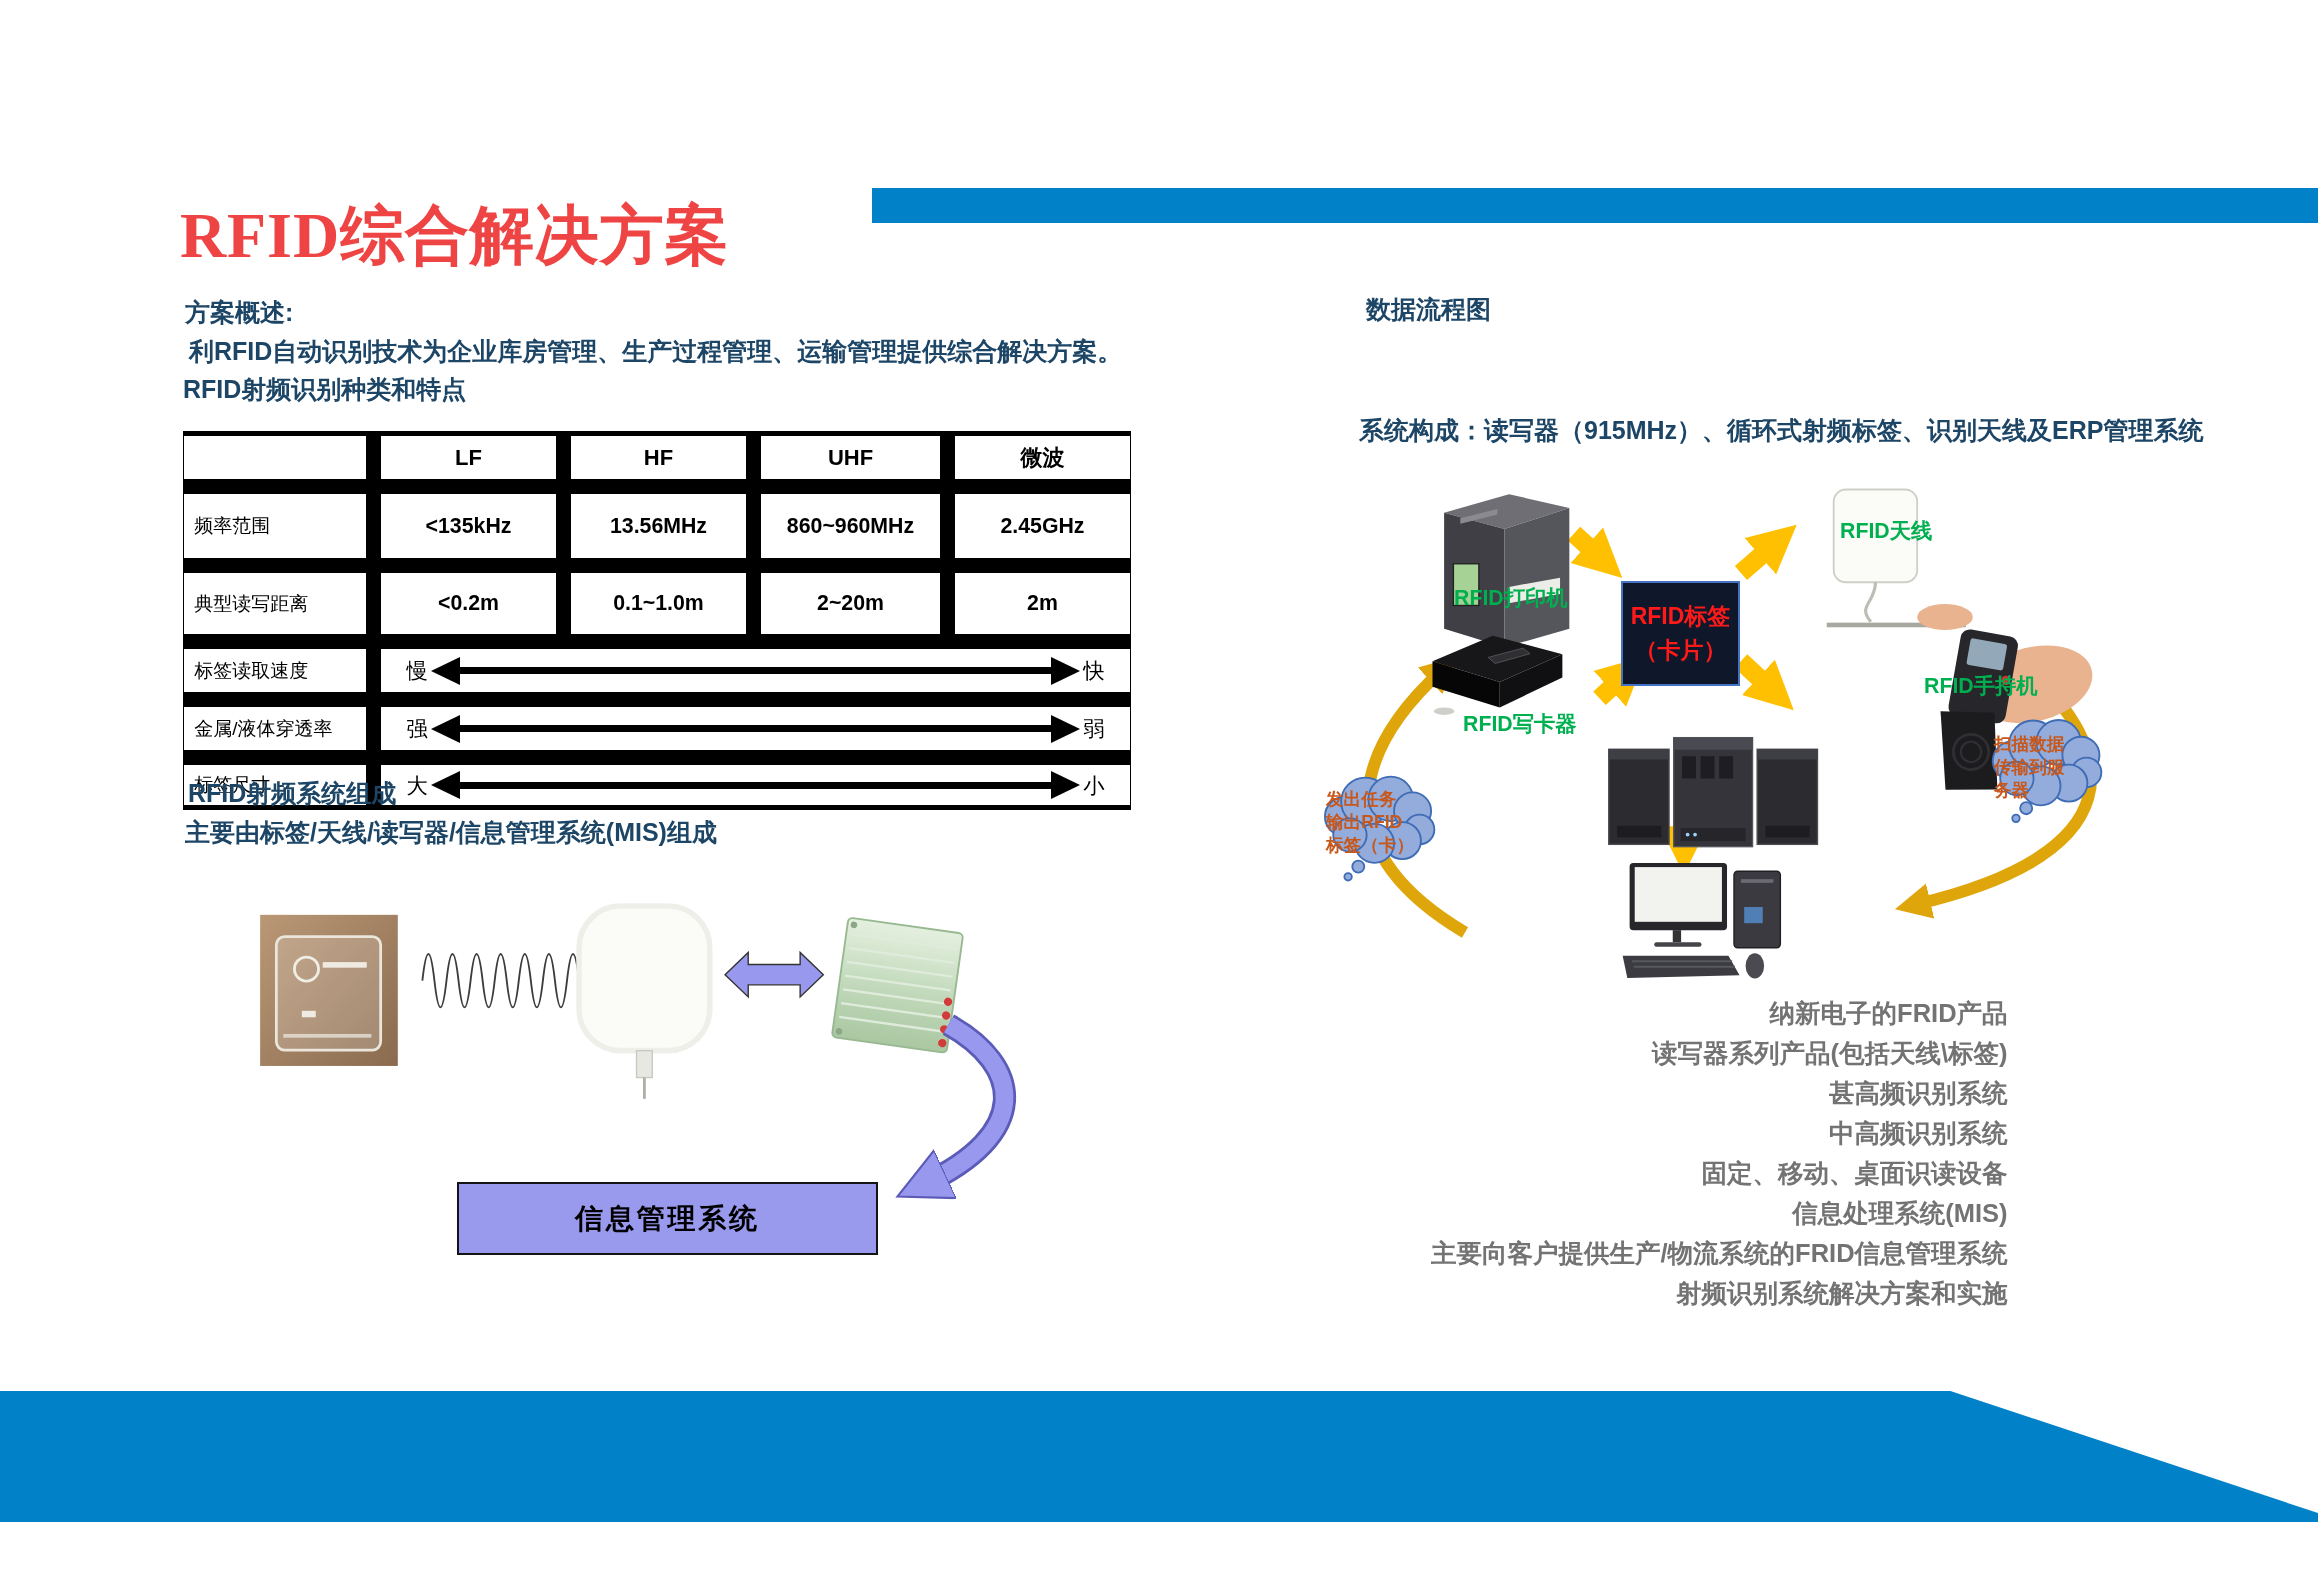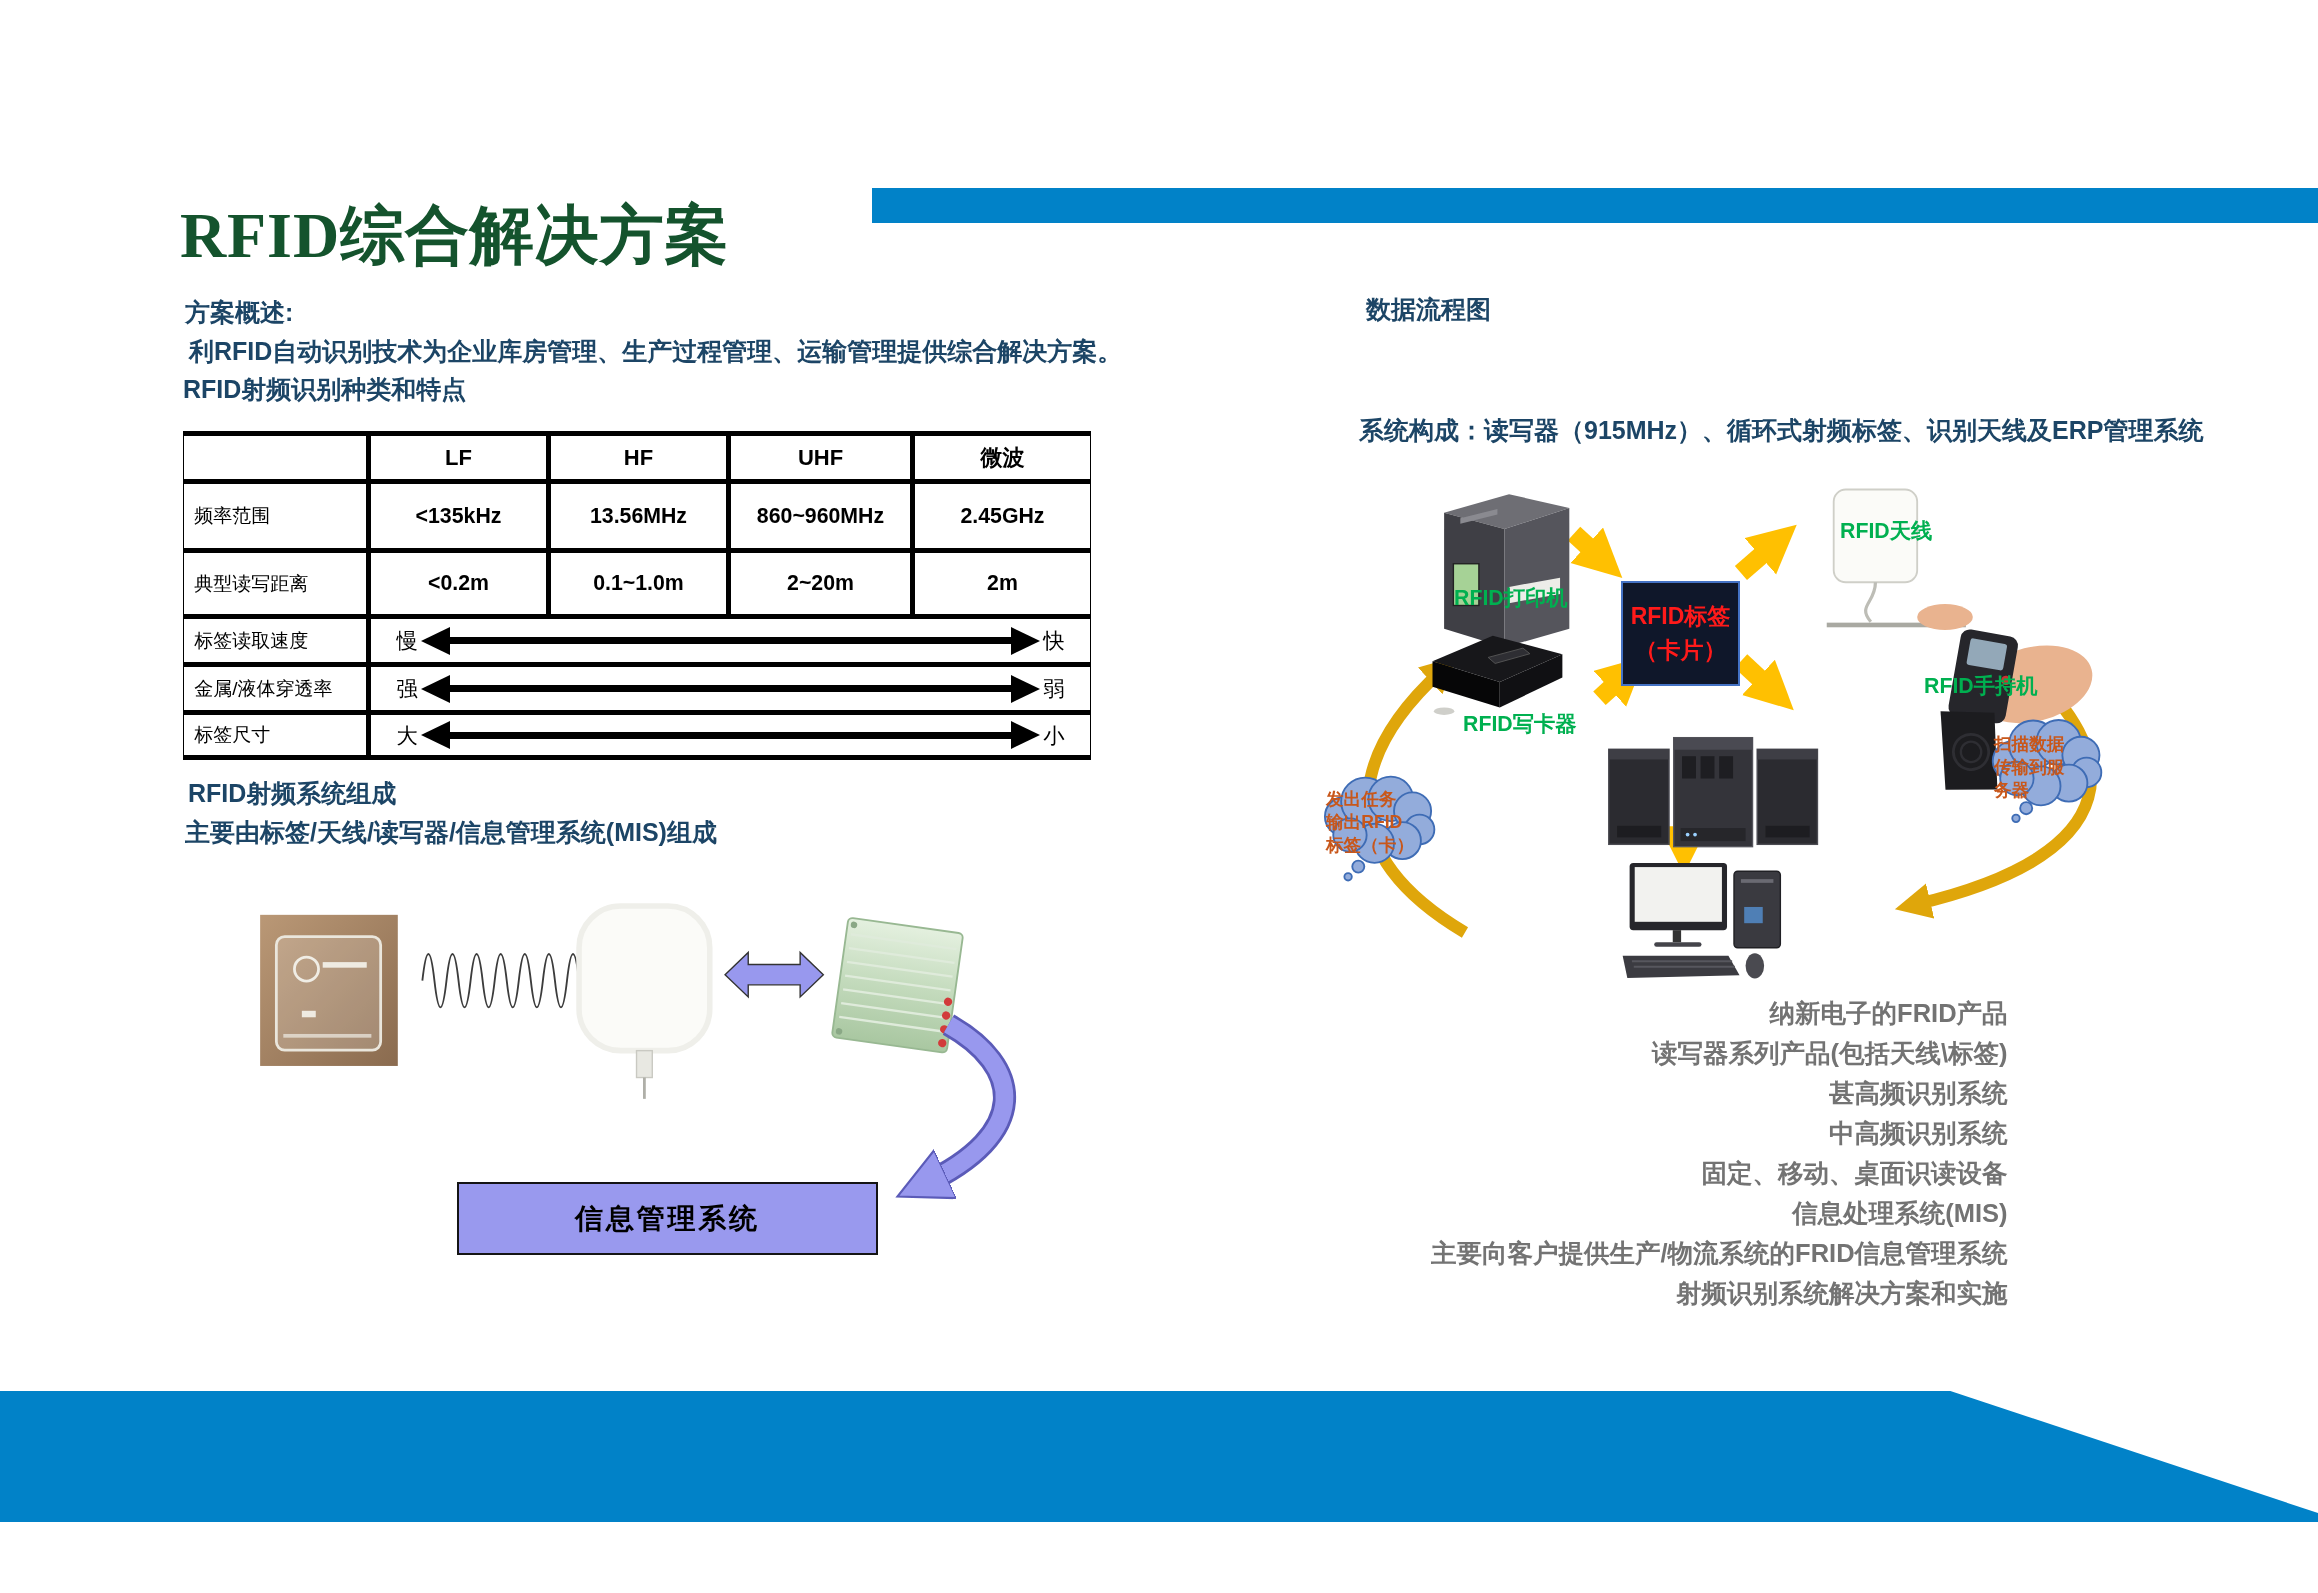--- a/index.html
+++ b/index.html
@@ -9,27 +9,27 @@
   }
   
   .top-bar{position:absolute;left:872px;top:188px;width:1461px;height:35px;background:#0182C8;}
   .bottom-band{
     position:absolute;left:0;top:1391px;width:2333px;height:131px;background:#0182C8;
     clip-path:polygon(0 0,83.6% 0,100% 97%,100% 100%,0 100%);
   }
   
   .title{
     position:absolute;left:180px;top:192px;font-family:"Liberation Serif","DejaVu Serif",serif;
-    font-size:64px;font-weight:700;color:#14532d;letter-spacing:0.9px;white-space:nowrap;
+    font-size:64px;font-weight:700;color:#ef4444;letter-spacing:0.9px;white-space:nowrap;
   }
   .h-left{position:absolute;font-size:25px;font-weight:700;white-space:nowrap;}
   .p-left{position:absolute;font-size:25px;font-weight:700;white-space:nowrap;}
   
   .freq-table{
-    position:absolute;left:183px;top:431px;display:grid;background:#000;gap:5px;
+    position:absolute;left:183px;top:431px;display:grid;background:#000;gap:15px;
     grid-template-columns:182px 175px 175px 179px 175px;
     grid-template-rows:43px 64px 61px 43px 43px 40px;
     border:1.9px solid #000;border-top-width:5.1px;border-bottom-width:5.1px;
   }
   .freq-table .cell{background:#fff;display:flex;align-items:center;justify-content:center;
     font-size:21.3px;color:#000;}
   .freq-table .lab{justify-content:flex-start;padding-left:10.2px;font-weight:400;font-size:19px;}
   .freq-table .hdr{font-weight:700;font-size:22px;}
   .freq-table .val{font-weight:700;}
   .freq-table .span4{grid-column:2 / 6;justify-content:space-between;padding:0 25.5px;font-weight:400;}

